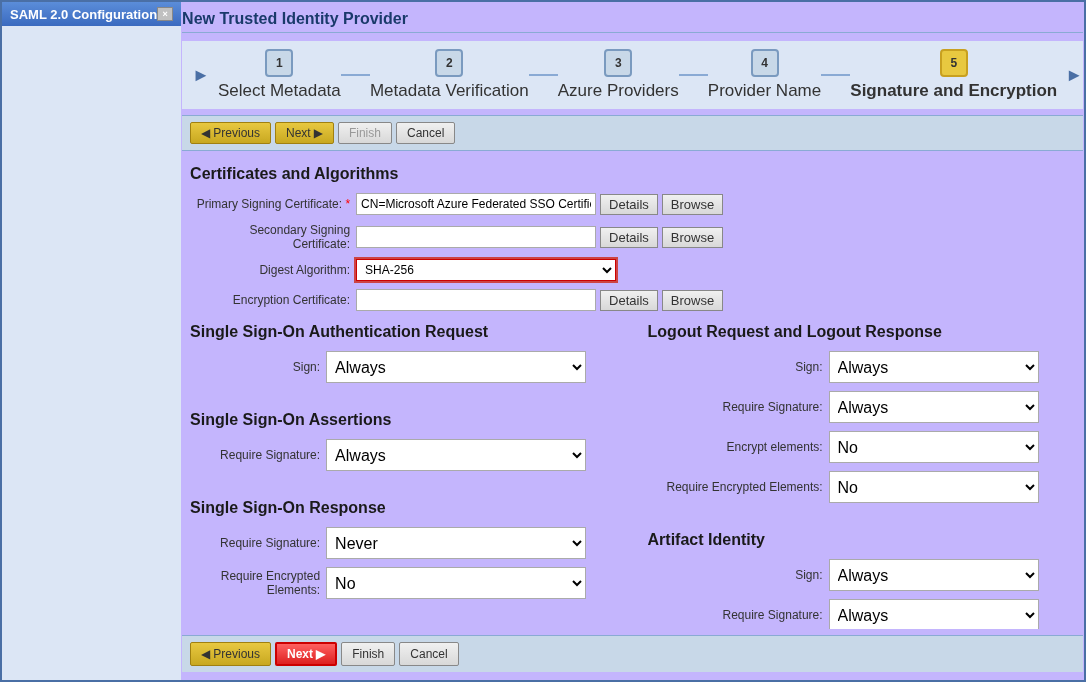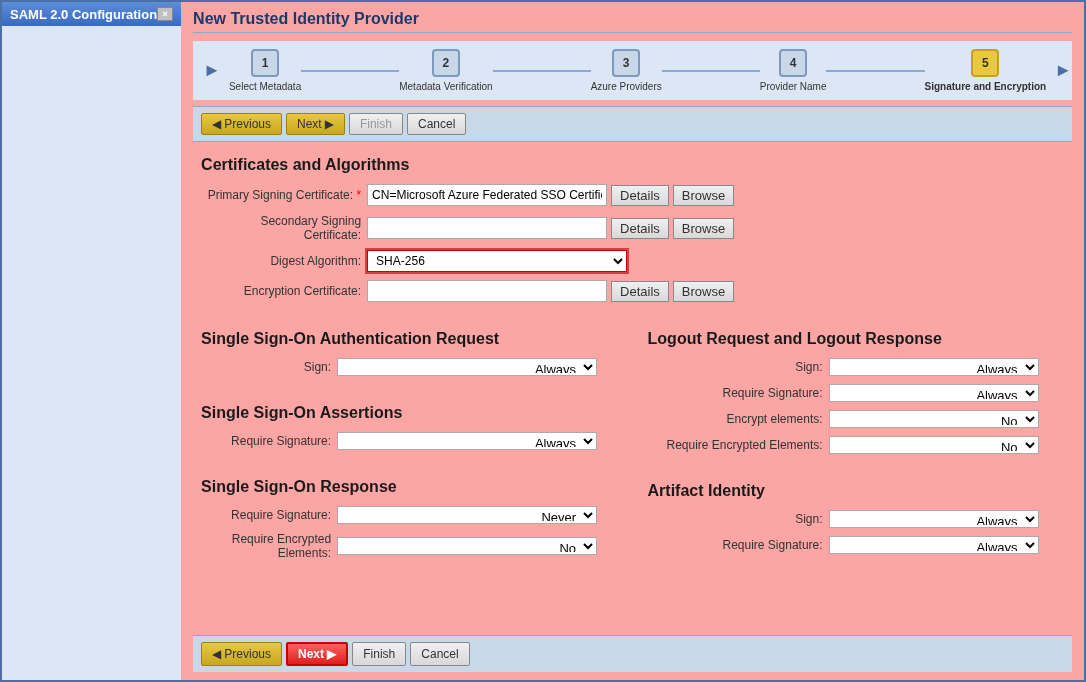--- a/index.html
+++ b/index.html
@@ -38,25 +38,25 @@
       background: #c0c0c0;
       border: 1px solid #888;
       font-size: 9px;
       cursor: pointer;
       display: flex;
       align-items: center;
       justify-content: center;
     }
 
     .content-area {
-      background: #fca5a5;
+      background: #c4b5fd;
       flex: 1;
       display: flex;
       flex-direction: column;
-      padding: 8px 12px;
+      padding: 8px 1px;
     }
 
     .page-title {
       font-size: 16px;
       font-weight: bold;
       color: #1a3a6b;
       margin-bottom: 8px;
       padding-bottom: 4px;
       border-bottom: 1px solid #8aaad4;
     }
@@ -103,21 +103,21 @@
       color: #333;
     }
 
     .step-number.active {
       background: #e8c840;
       border-color: #c8a020;
       color: #333;
     }
 
     .step-label {
-      font-size: 10px;
+      font-size: 17px;
       color: #333;
       text-align: left;
       white-space: nowrap;
     }
 
     .step-label.active {
       font-weight: bold;
     }
 
     .wizard-arrow-end {
@@ -230,24 +230,23 @@
       font-size: 12px;
       height: 22px;
       width: 260px;
       outline: 2px solid #cc4444;
     }
 
     .form-select-normal {
       padding: 2px 4px;
       border: 1px solid #aaa;
       background: white;
-      font-size: 13px;
-      height: 18px;
+      font-size: 16px;
+      height: 32px;
       width: 260px;
-      text-align: right;
     }
 
     .btn-small {
       padding: 2px 8px;
       font-size: 13px;
       cursor: pointer;
       border: 1px solid #888;
       background: linear-gradient(to bottom, #f0f0f0, #d8d8d8);
       color: #333;
     }

